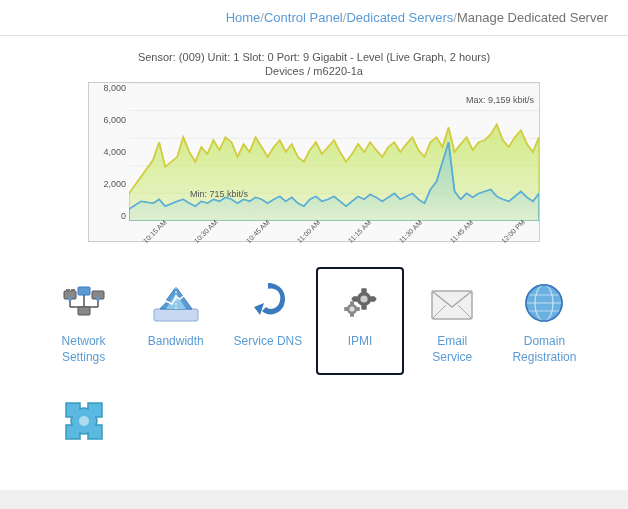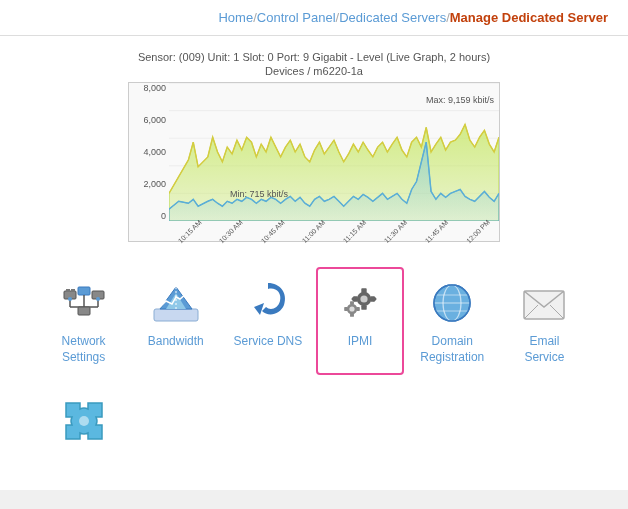--- a/index.html
+++ b/index.html
@@ -20,21 +20,21 @@
       align-items: center;
       justify-content: flex-end;
       font-size: 13px;
       color: #777;
     }
     .breadcrumb-bar a {
       color: #5b9bd5;
       text-decoration: none;
     }
     .breadcrumb-bar .sep { color: #aaa; }
-    .breadcrumb-bar .current { color: #c2410c; font-weight: 700; }
+    .breadcrumb-bar .current { color: #737373; font-weight: 400; }
 
     
     .main-content {
       background: #fff;
       margin: 0;
       padding: 15px 20px 28px 20px;
     }
 
     
     .chart-section {
@@ -47,21 +47,21 @@
       margin-bottom: 2px;
     }
     .chart-subtitle {
       font-size: 11px;
       color: #555;
       margin-bottom: 5px;
     }
 
     .chart-container {
       position: relative;
-      width: 372px;
+      width: 452px;
       height: 160px;
       margin: 0 auto;
       border: 1px solid #ccc;
       background: #f9f9f9;
     }
 
     .chart-y-axis {
       position: absolute;
       left: 0;
       top: 0;
@@ -127,21 +127,21 @@
       flex-direction: column;
       align-items: center;
       gap: 5px;
       padding: 8px 5px;
       cursor: pointer;
       border: 2px solid transparent;
       border-radius: 4px;
     }
 
     .icon-item.selected {
-      border: 2px solid #ec4899;
+      border: 2px solid #0f172a;
     }
 
     .icon-img {
       width: 52px;
       height: 52px;
       display: flex;
       align-items: center;
       justify-content: center;
       font-size: 32px;
     }
@@ -348,43 +348,43 @@
             <rect x="7" y="-3" width="5" height="6" rx="1" fill="#888"></rect>
           </g>
         </svg>
       </div>
       <span class="icon-label">IPMI</span>
     </div>
 
     <div class="icon-item">
       <div class="icon-img">
         <svg width="48" height="48" viewBox="0 0 48 48">
+          <rect x="4" y="12" width="40" height="28" rx="2" fill="#f0f0f0" stroke="#aaa" stroke-width="1.5"></rect>
+          <polyline points="4,12 24,28 44,12" fill="none" stroke="#aaa" stroke-width="1.5"></polyline>
+          <line x1="4" y1="40" x2="18" y2="26" stroke="#aaa" stroke-width="1"></line>
+          <line x1="44" y1="40" x2="30" y2="26" stroke="#aaa" stroke-width="1"></line>
+        </svg>
+      </div>
+      <span class="icon-label">Email Service</span>
+    </div>
+
+    <div class="icon-item">
+      <div class="icon-img">
+        <svg width="48" height="48" viewBox="0 0 48 48">
           <circle cx="24" cy="24" r="18" fill="#6ab0e0" stroke="#3a7abf" stroke-width="1.5"></circle>
           <ellipse cx="24" cy="24" rx="9" ry="18" fill="none" stroke="#fff" stroke-width="1.2" opacity="0.6"></ellipse>
           <line x1="6" y1="24" x2="42" y2="24" stroke="#fff" stroke-width="1.2" opacity="0.6"></line>
           <line x1="8" y1="16" x2="40" y2="16" stroke="#fff" stroke-width="1" opacity="0.5"></line>
           <line x1="8" y1="32" x2="40" y2="32" stroke="#fff" stroke-width="1" opacity="0.5"></line>
           <circle cx="24" cy="24" r="18" fill="none" stroke="#3a7abf" stroke-width="1.5"></circle>
         </svg>
       </div>
       <span class="icon-label">Domain Registration</span>
     </div>
 
-    <div class="icon-item">
-      <div class="icon-img">
-        <svg width="48" height="48" viewBox="0 0 48 48">
-          <rect x="4" y="12" width="40" height="28" rx="2" fill="#f0f0f0" stroke="#aaa" stroke-width="1.5"></rect>
-          <polyline points="4,12 24,28 44,12" fill="none" stroke="#aaa" stroke-width="1.5"></polyline>
-          <line x1="4" y1="40" x2="18" y2="26" stroke="#aaa" stroke-width="1"></line>
-          <line x1="44" y1="40" x2="30" y2="26" stroke="#aaa" stroke-width="1"></line>
-        </svg>
-      </div>
-      <span class="icon-label">Email Service</span>
-    </div>
-
 
     <div class="icon-item">
       <div class="icon-img">
         <svg width="48" height="48" viewBox="0 0 48 48">
 
           <path d="M6 6 L20 6 L20 12 Q24 10, 28 12 L28 6 L42 6 L42 20 L36 20 Q38 24, 36 28 L42 28 L42 42 L28 42 L28 36 Q24 38, 20 36 L20 42 L6 42 L6 28 L12 28 Q10 24, 12 20 L6 20 Z" fill="#5bb8e0" stroke="#3a9abf" stroke-width="1.5"></path>
           <circle cx="24" cy="24" r="5" fill="#fff" opacity="0.5"></circle>
         </svg>
       </div>
     </div>

